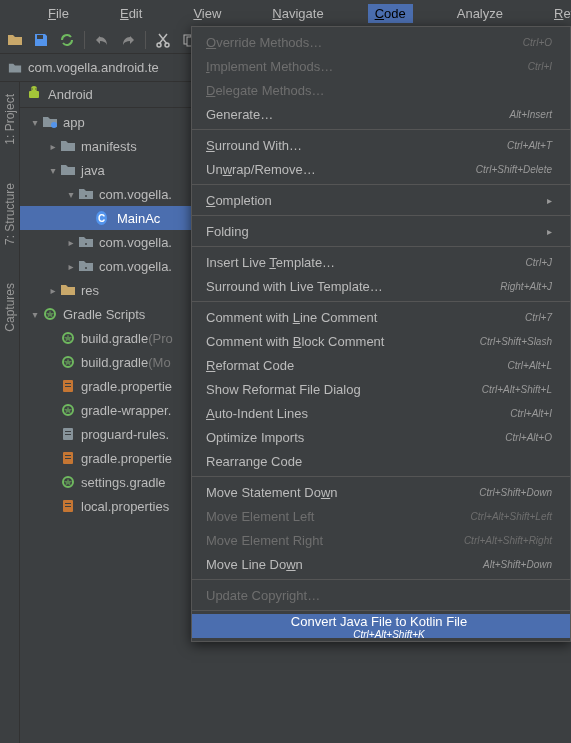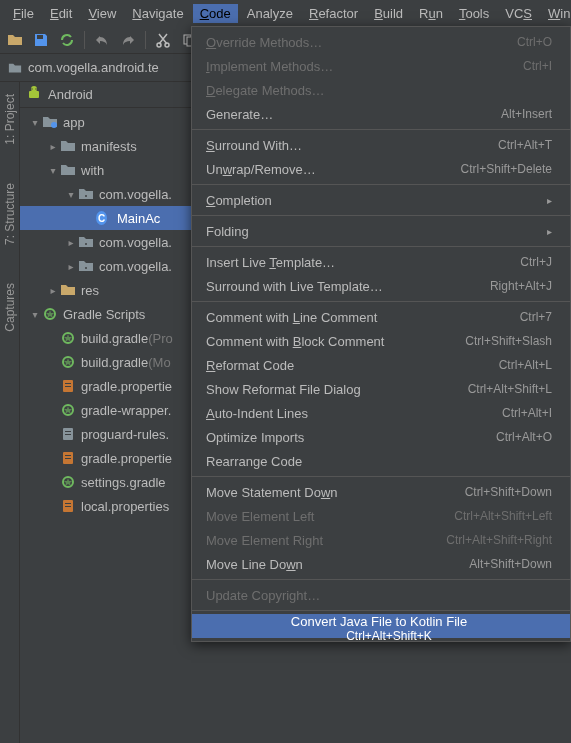--- a/index.html
+++ b/index.html
@@ -1,19 +1,19 @@
 <!DOCTYPE html>
 <html><head>
 <meta charset="utf-8">
 <style>
   * { margin: 0; padding: 0; box-sizing: border-box; font-family: "Segoe UI", Tahoma, sans-serif; }
   body { background: #3c3f41; color: #bbbbbb; font-size: 13px; overflow: hidden; width: 571px; height: 743px; position: relative; }
 
   .menubar { background: #3c3f41; display: flex; padding: 4px 6px; gap: 2px; height: 26px; align-items: center; }
-  .menubar-item { padding: 2px 7px; cursor: pointer; color: #bbbbbb; }
+  .menubar-item { padding: 2px 7px; cursor: pointer; color: #bbbbbb; margin-left: 35px; }
   .menubar-item.selected { background: #4b6eaf; color: #000000; }
   .mn { text-decoration: underline; }
 
   .toolbar { background: #3c3f41; display: flex; padding: 3px 6px; gap: 8px; height: 28px; align-items: center; border-bottom: 1px solid #323232; }
   .toolbar-btn { width: 18px; height: 18px; display: flex; align-items: center; justify-content: center; cursor: pointer; }
   .tb-sep { width: 1px; height: 18px; background: #555; }
 
   .breadcrumb { background: #3c3f41; padding: 4px 8px; display: flex; align-items: center; gap: 6px; height: 28px; border-bottom: 1px solid #323232; }
   .bc-icon { width: 14px; height: 14px; }
 
@@ -33,21 +33,21 @@
   .exp { width: 14px; display: inline-flex; justify-content: center; color: #888; font-size: 10px; }
   .ticon { width: 16px; height: 16px; display: inline-flex; align-items: center; justify-content: center; margin-right: 5px; font-size: 11px; }
   .class-icon { background: #5394ec; color: #fff; border-radius: 50%; width: 14px; height: 14px; font-weight: bold; font-size: 10px; }
   .dim { color: #787878; }
 
   
   .dropdown { position: absolute; top: 26px; left: 191px; width: 380px; background: #3c3f41; border: 1px solid #555; box-shadow: 0 3px 12px rgba(0,0,0,0.6); z-index: 100; padding: 3px 0; }
   .menu-item { display: flex; align-items: center; height: 24px; padding: 0 18px 0 14px; cursor: pointer; justify-content: space-between; }
   .menu-item.disabled { color: #6e6e6e; cursor: default; }
   .menu-item.highlighted { background: #4b6eaf; color: #fff; flex-direction: column; }
-  .menu-item .shortcut { color: #999; font-size: 12px; margin-left: 20px; }
+  .menu-item .shortcut { color: #999; font-size: 10px; margin-left: 20px; font-style: italic; }
   .menu-item.disabled .shortcut { color: #6e6e6e; }
   .menu-item.highlighted .shortcut { color: #fff; }
   .menu-sep { height: 1px; background: #555; margin: 3px 0; }
   .submenu-arrow { font-size: 10px; color: #999; }
 
   svg.icon { width: 16px; height: 16px; }
 </style>
 </head>
 <body>
 
@@ -166,21 +166,21 @@
           <span>manifests</span>
         </div>
         <div class="tree-row">
           <span class="tree-indent" style="width: 26px;"></span>
           <span class="exp">▾</span>
           <span class="ticon">
             <svg class="icon" viewBox="0 0 16 16">
               <path fill="#87939a" d="M1 3h5l2 2h7v8H1z"></path>
             </svg>
           </span>
-          <span>with</span>
+          <span>java</span>
         </div>
         <div class="tree-row">
           <span class="tree-indent" style="width: 44px;"></span>
           <span class="exp">▾</span>
           <span class="ticon">
             <svg class="icon" viewBox="0 0 16 16">
               <path fill="#87939a" d="M1 3h5l2 2h7v8H1z"></path>
               <circle fill="#3c3f41" cx="8" cy="10" r="1"></circle>
             </svg>
           </span>

